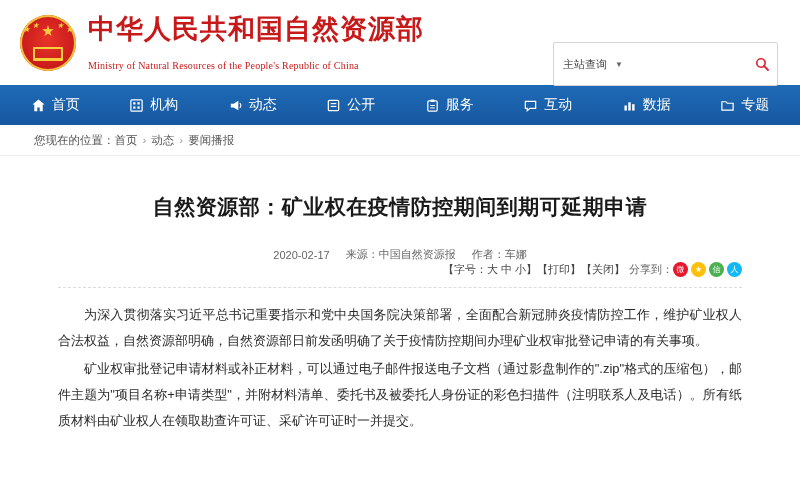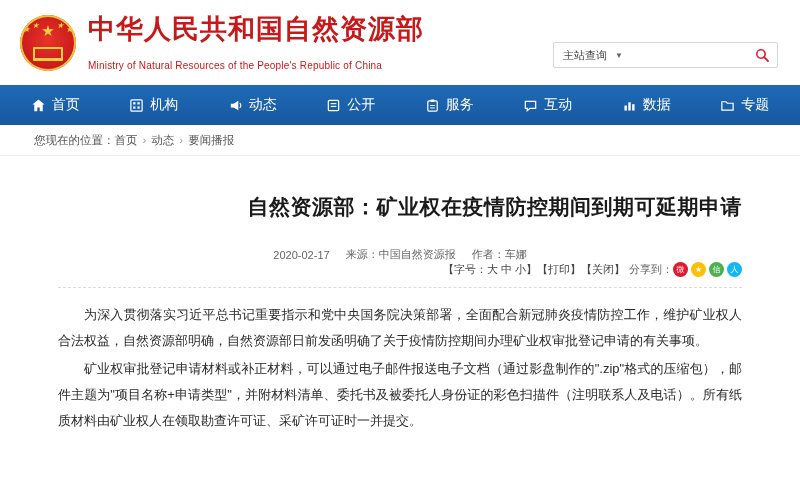--- a/index.html
+++ b/index.html
@@ -70,20 +70,21 @@
     height: 12px;
   }
   .emblem .ears i {
     position: absolute;
     color: #f5d03a;
     font-size: 8px;
     line-height: 1;
   }
   .title-block {
     flex: 0 0 auto;
+    font-family: Liberation Serif, serif;
   }
   .site-title-cn {
     color: #c8191a;
     font-size: 27px;
     font-weight: bold;
     letter-spacing: 1px;
     line-height: 1.15;
     white-space: nowrap;
   }
   .site-title-en {
@@ -91,21 +92,21 @@
     font-size: 10px;
     letter-spacing: 0.2px;
     margin-top: 14px;
     white-space: nowrap;
   }
   .search-box {
     position: absolute;
     right: 22px;
     top: 42px;
     width: 225px;
-    height: 26px;
+    height: 44px;
     border: 1px solid #d5d5d5;
     border-radius: 2px;
     background: #fff;
     display: flex;
     align-items: center;
     box-sizing: border-box;
   }
   .search-scope {
     font-size: 11px;
     color: #444;
@@ -182,21 +183,21 @@
     text-decoration: none;
     cursor: pointer;
   }
 
   
   .article {
     padding: 0 58px;
     box-sizing: border-box;
   }
   .art-title {
-    text-align: right;
+    text-align: center;
     font-size: 21px;
     font-weight: bold;
     color: #1a1a1a;
     margin: 36px 0 0;
     line-height: 1.4;
     letter-spacing: 0.5px;
   }
   .meta-row {
     margin-top: 26px;
     display: flex;

